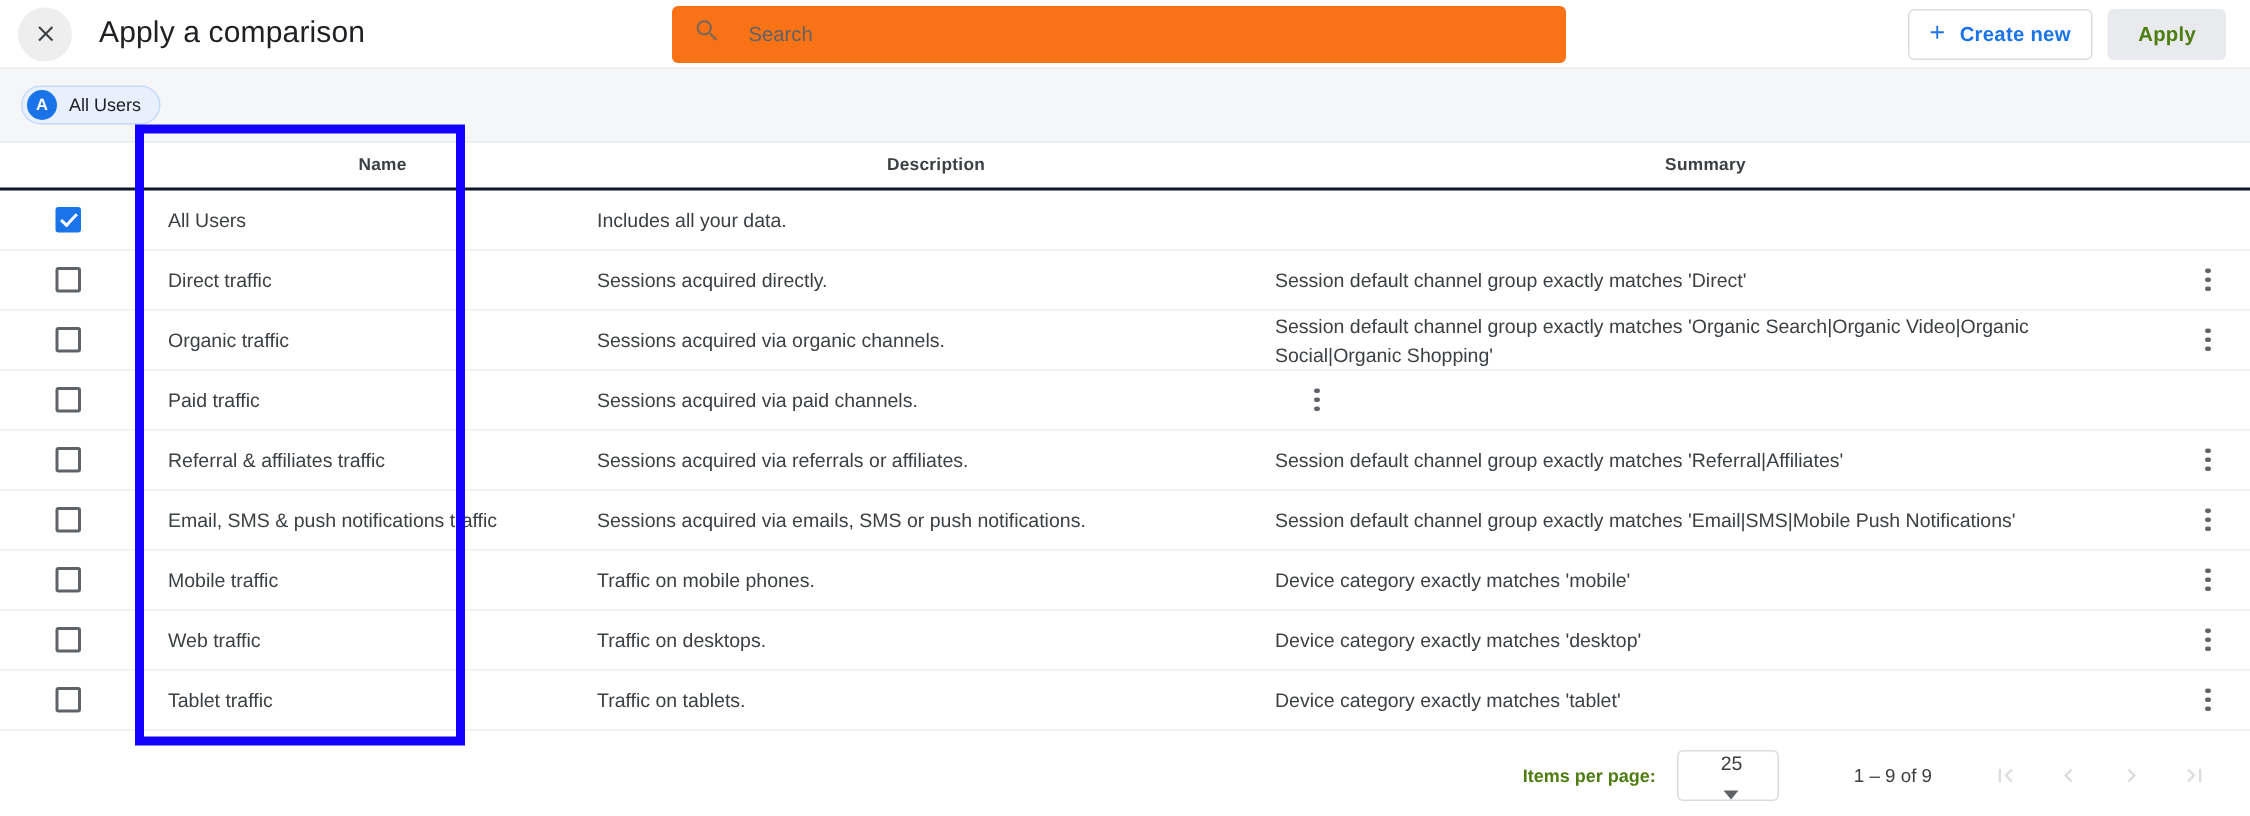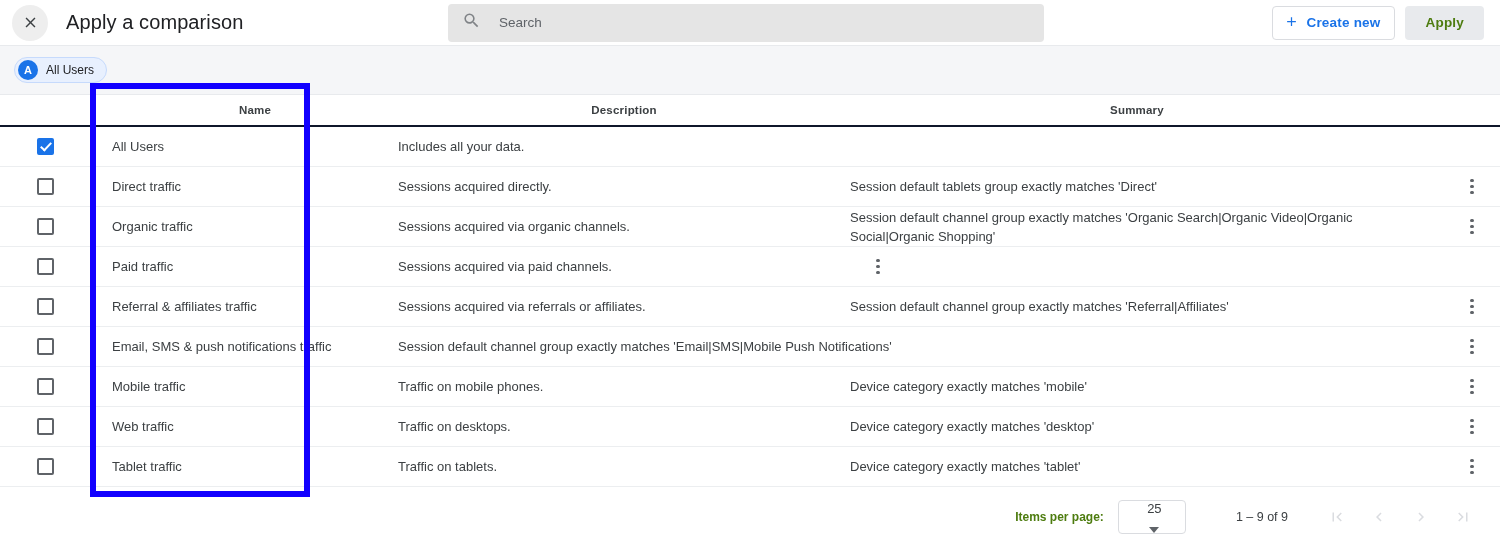--- a/index.html
+++ b/index.html
@@ -36,21 +36,21 @@
     font-weight: 400;
     color: #202124;
     letter-spacing: .1px;
     white-space: nowrap;
   }
   .search-wrap {
     position: absolute;
     left: 448px;
     width: 596px;
     height: 38px;
-    background: #e5e5e5;
+    background: #f97316;
     border-radius: 4px;
     display: flex;
     align-items: center;
     padding: 0 14px;
     cursor: text;
   }
   .search-wrap .sicon { flex:0 0 auto; margin-right: 18px; opacity:.75; }
   .search-input {
     border: none; outline: none; background: transparent;
     font-family: "Liberation Sans", sans-serif;
@@ -281,21 +281,21 @@
     <div class="col-sum"></div>
     <div class="col-menu"></div>
   </div>
 
   <div class="row">
     <div class="col-check">
       <div class="cb"></div>
     </div>
     <div class="col-name">Direct traffic</div>
     <div class="col-desc">Sessions acquired directly.</div>
-    <div class="col-sum">Session default tablets group exactly matches 'Direct'</div>
+    <div class="col-sum">Session default channel group exactly matches 'Direct'</div>
     <div class="col-menu">
       <div class="kebab">
           <i></i>
           <i></i>
           <i></i>
         </div>
     </div>
   </div>
 
   <div class="row tall">
@@ -343,20 +343,21 @@
           <i></i>
         </div>
     </div>
   </div>
 
   <div class="row">
     <div class="col-check">
       <div class="cb"></div>
     </div>
     <div class="col-name">Email, SMS &amp; push notifications traffic</div>
+    <div class="col-desc">Sessions acquired via emails, SMS or push notifications.</div>
     <div class="col-sum">Session default channel group exactly matches 'Email|SMS|Mobile Push Notifications'</div>
     <div class="col-menu">
       <div class="kebab">
           <i></i>
           <i></i>
           <i></i>
         </div>
     </div>
   </div>
 

